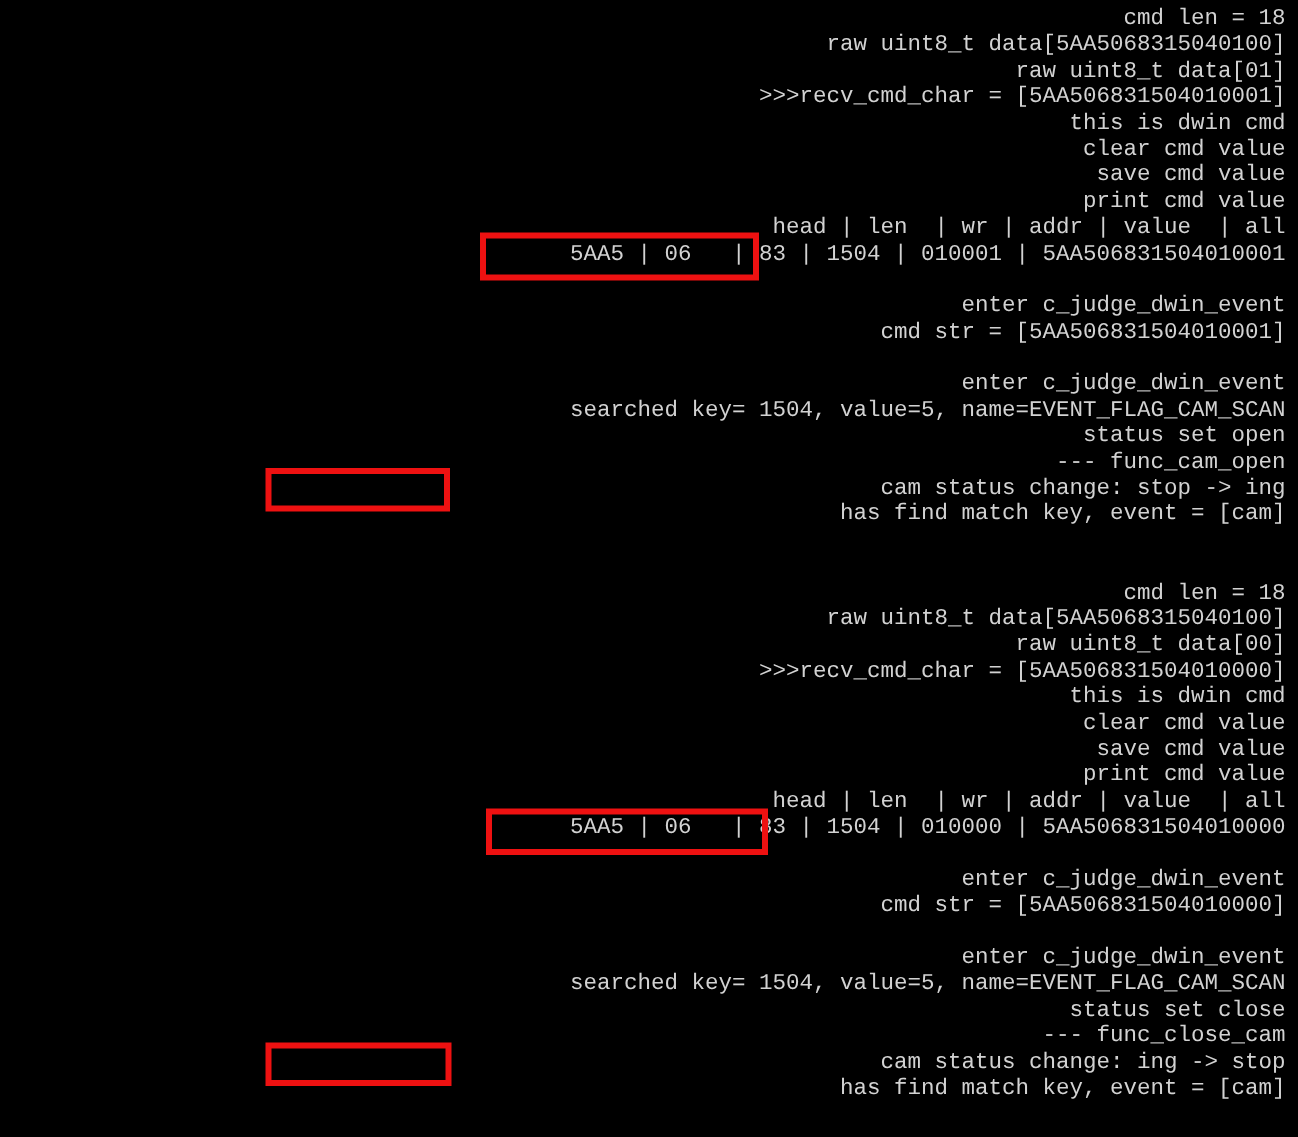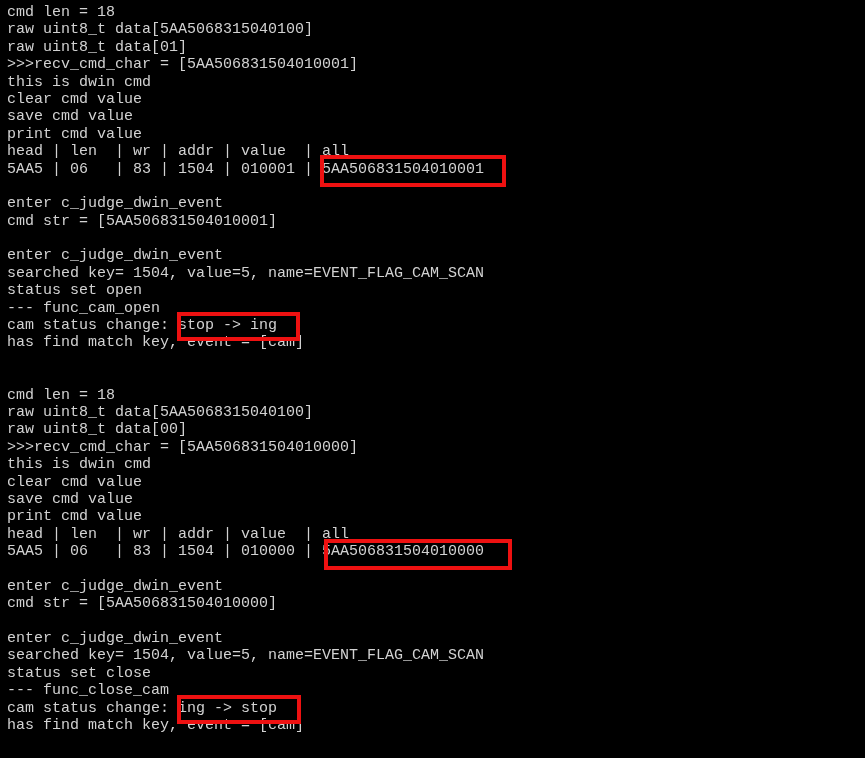--- a/index.html
+++ b/index.html
@@ -48,21 +48,21 @@
     pointer-events: none;
   }
   #annot-1 { left: 320px; top: 155px; width: 186px; height: 32px; }
   #annot-2 { left: 177px; top: 312px; width: 123px; height: 29px; }
   #annot-3 { left: 324px; top: 539px; width: 188px; height: 31px; }
   #annot-4 { left: 177px; top: 695px; width: 124px; height: 29px; }
 </style>
 </head>
 <body>
 
-<div id="console-window" style="background: rgb(0, 0, 0);">
+<div id="console-window" style="background: rgb(0, 0, 0); text-align: right;">
 
   <pre id="log-output" style="color: rgb(210, 210, 210);"><span class="log-line">cmd len = 18</span><span class="log-line">raw uint8_t data[5AA5068315040100]</span><span class="log-line">raw uint8_t data[01]</span><span class="log-line">&gt;&gt;&gt;recv_cmd_char = [5AA506831504010001]</span><span class="log-line">this is dwin cmd</span><span class="log-line">clear cmd value</span><span class="log-line">save cmd value</span><span class="log-line">print cmd value</span><span class="log-line">head | len  | wr | addr | value  | all</span><span class="log-line">5AA5 | 06   | 83 | 1504 | 010001 | 5AA506831504010001</span><span class="log-line blank"> </span><span class="log-line">enter c_judge_dwin_event</span><span class="log-line">cmd str = [5AA506831504010001]</span><span class="log-line blank"> </span><span class="log-line">enter c_judge_dwin_event</span><span class="log-line">searched key= 1504, value=5, name=EVENT_FLAG_CAM_SCAN</span><span class="log-line">status set open</span><span class="log-line">--- func_cam_open</span><span class="log-line">cam status change: stop -&gt; ing</span><span class="log-line">has find match key, event = [cam]</span><span class="log-line blank"> </span><span class="log-line blank"> </span><span class="log-line">cmd len = 18</span><span class="log-line">raw uint8_t data[5AA5068315040100]</span><span class="log-line">raw uint8_t data[00]</span><span class="log-line">&gt;&gt;&gt;recv_cmd_char = [5AA506831504010000]</span><span class="log-line">this is dwin cmd</span><span class="log-line">clear cmd value</span><span class="log-line">save cmd value</span><span class="log-line">print cmd value</span><span class="log-line">head | len  | wr | addr | value  | all</span><span class="log-line">5AA5 | 06   | 83 | 1504 | 010000 | 5AA506831504010000</span><span class="log-line blank"> </span><span class="log-line">enter c_judge_dwin_event</span><span class="log-line">cmd str = [5AA506831504010000]</span><span class="log-line blank"> </span><span class="log-line">enter c_judge_dwin_event</span><span class="log-line">searched key= 1504, value=5, name=EVENT_FLAG_CAM_SCAN</span><span class="log-line">status set close</span><span class="log-line">--- func_close_cam</span><span class="log-line">cam status change: ing -&gt; stop</span><span class="log-line">has find match key, event = [cam]</span></pre>
 
   <div class="annot-box" id="annot-1" style="border-color: rgb(238, 17, 17);"></div>
   <div class="annot-box" id="annot-2" style="border-color: rgb(238, 17, 17);"></div>
   <div class="annot-box" id="annot-3" style="border-color: rgb(238, 17, 17);"></div>
   <div class="annot-box" id="annot-4" style="border-color: rgb(238, 17, 17);"></div>
 
 </div>
 

